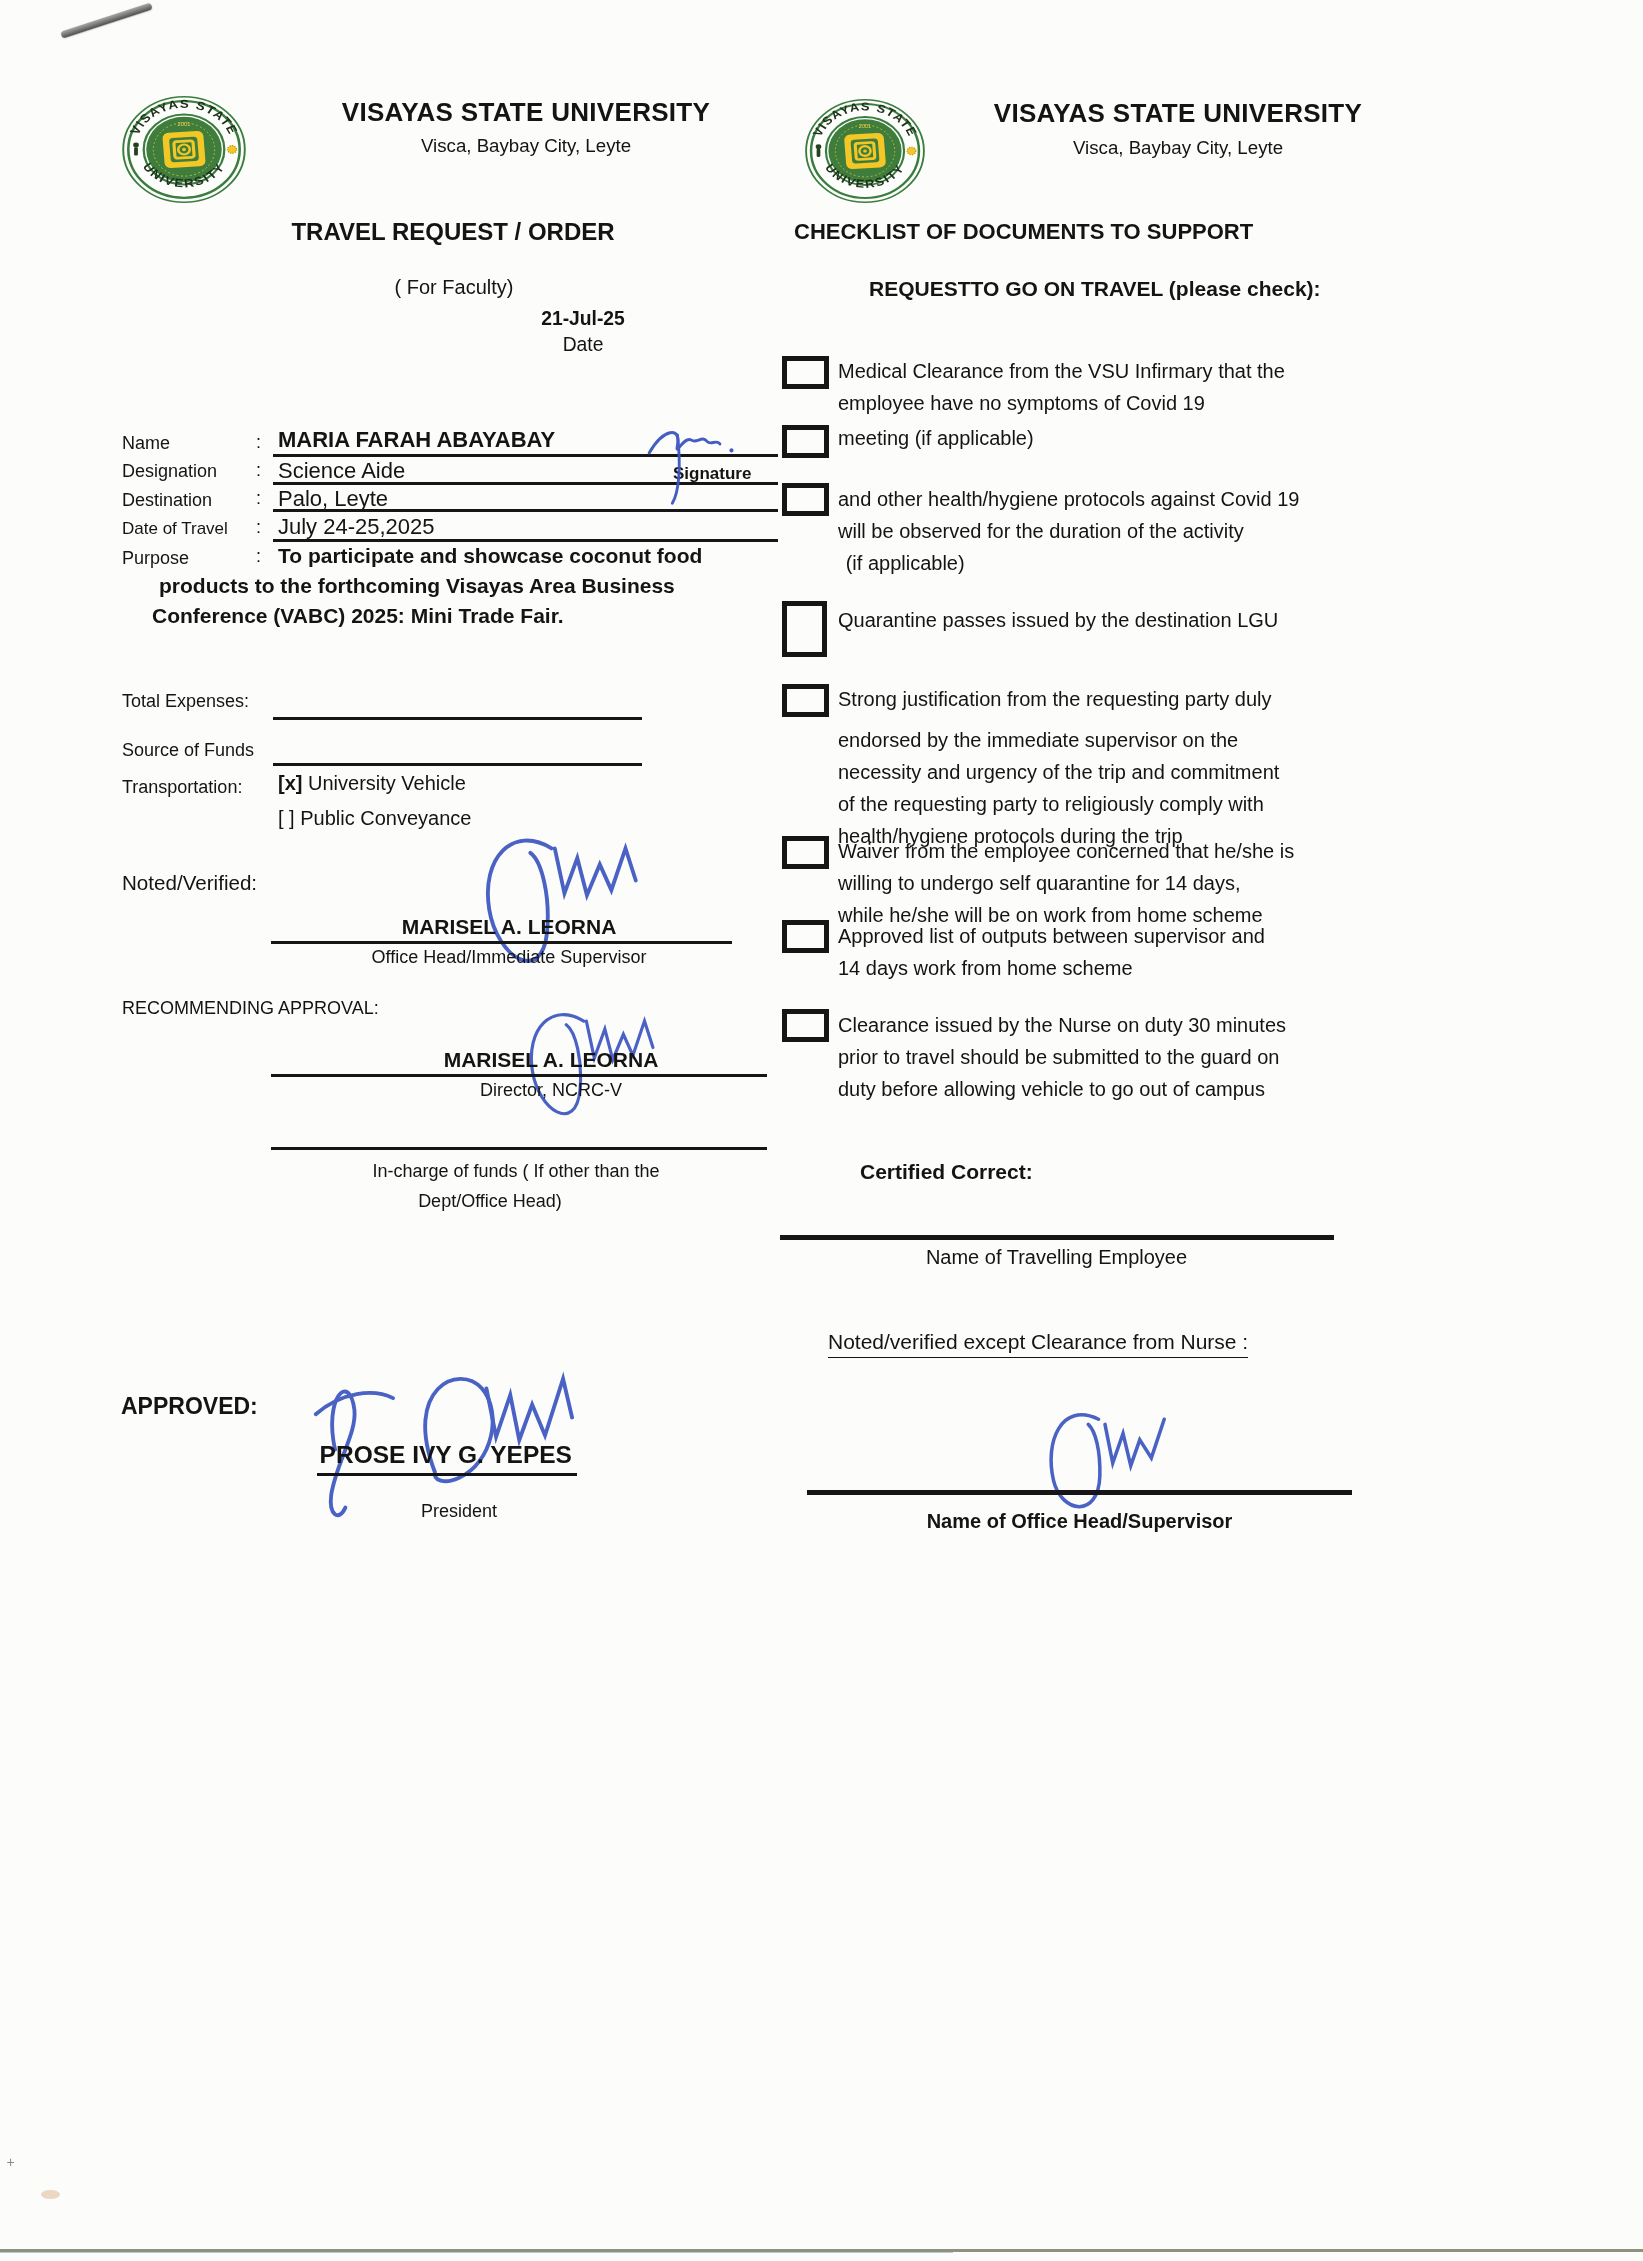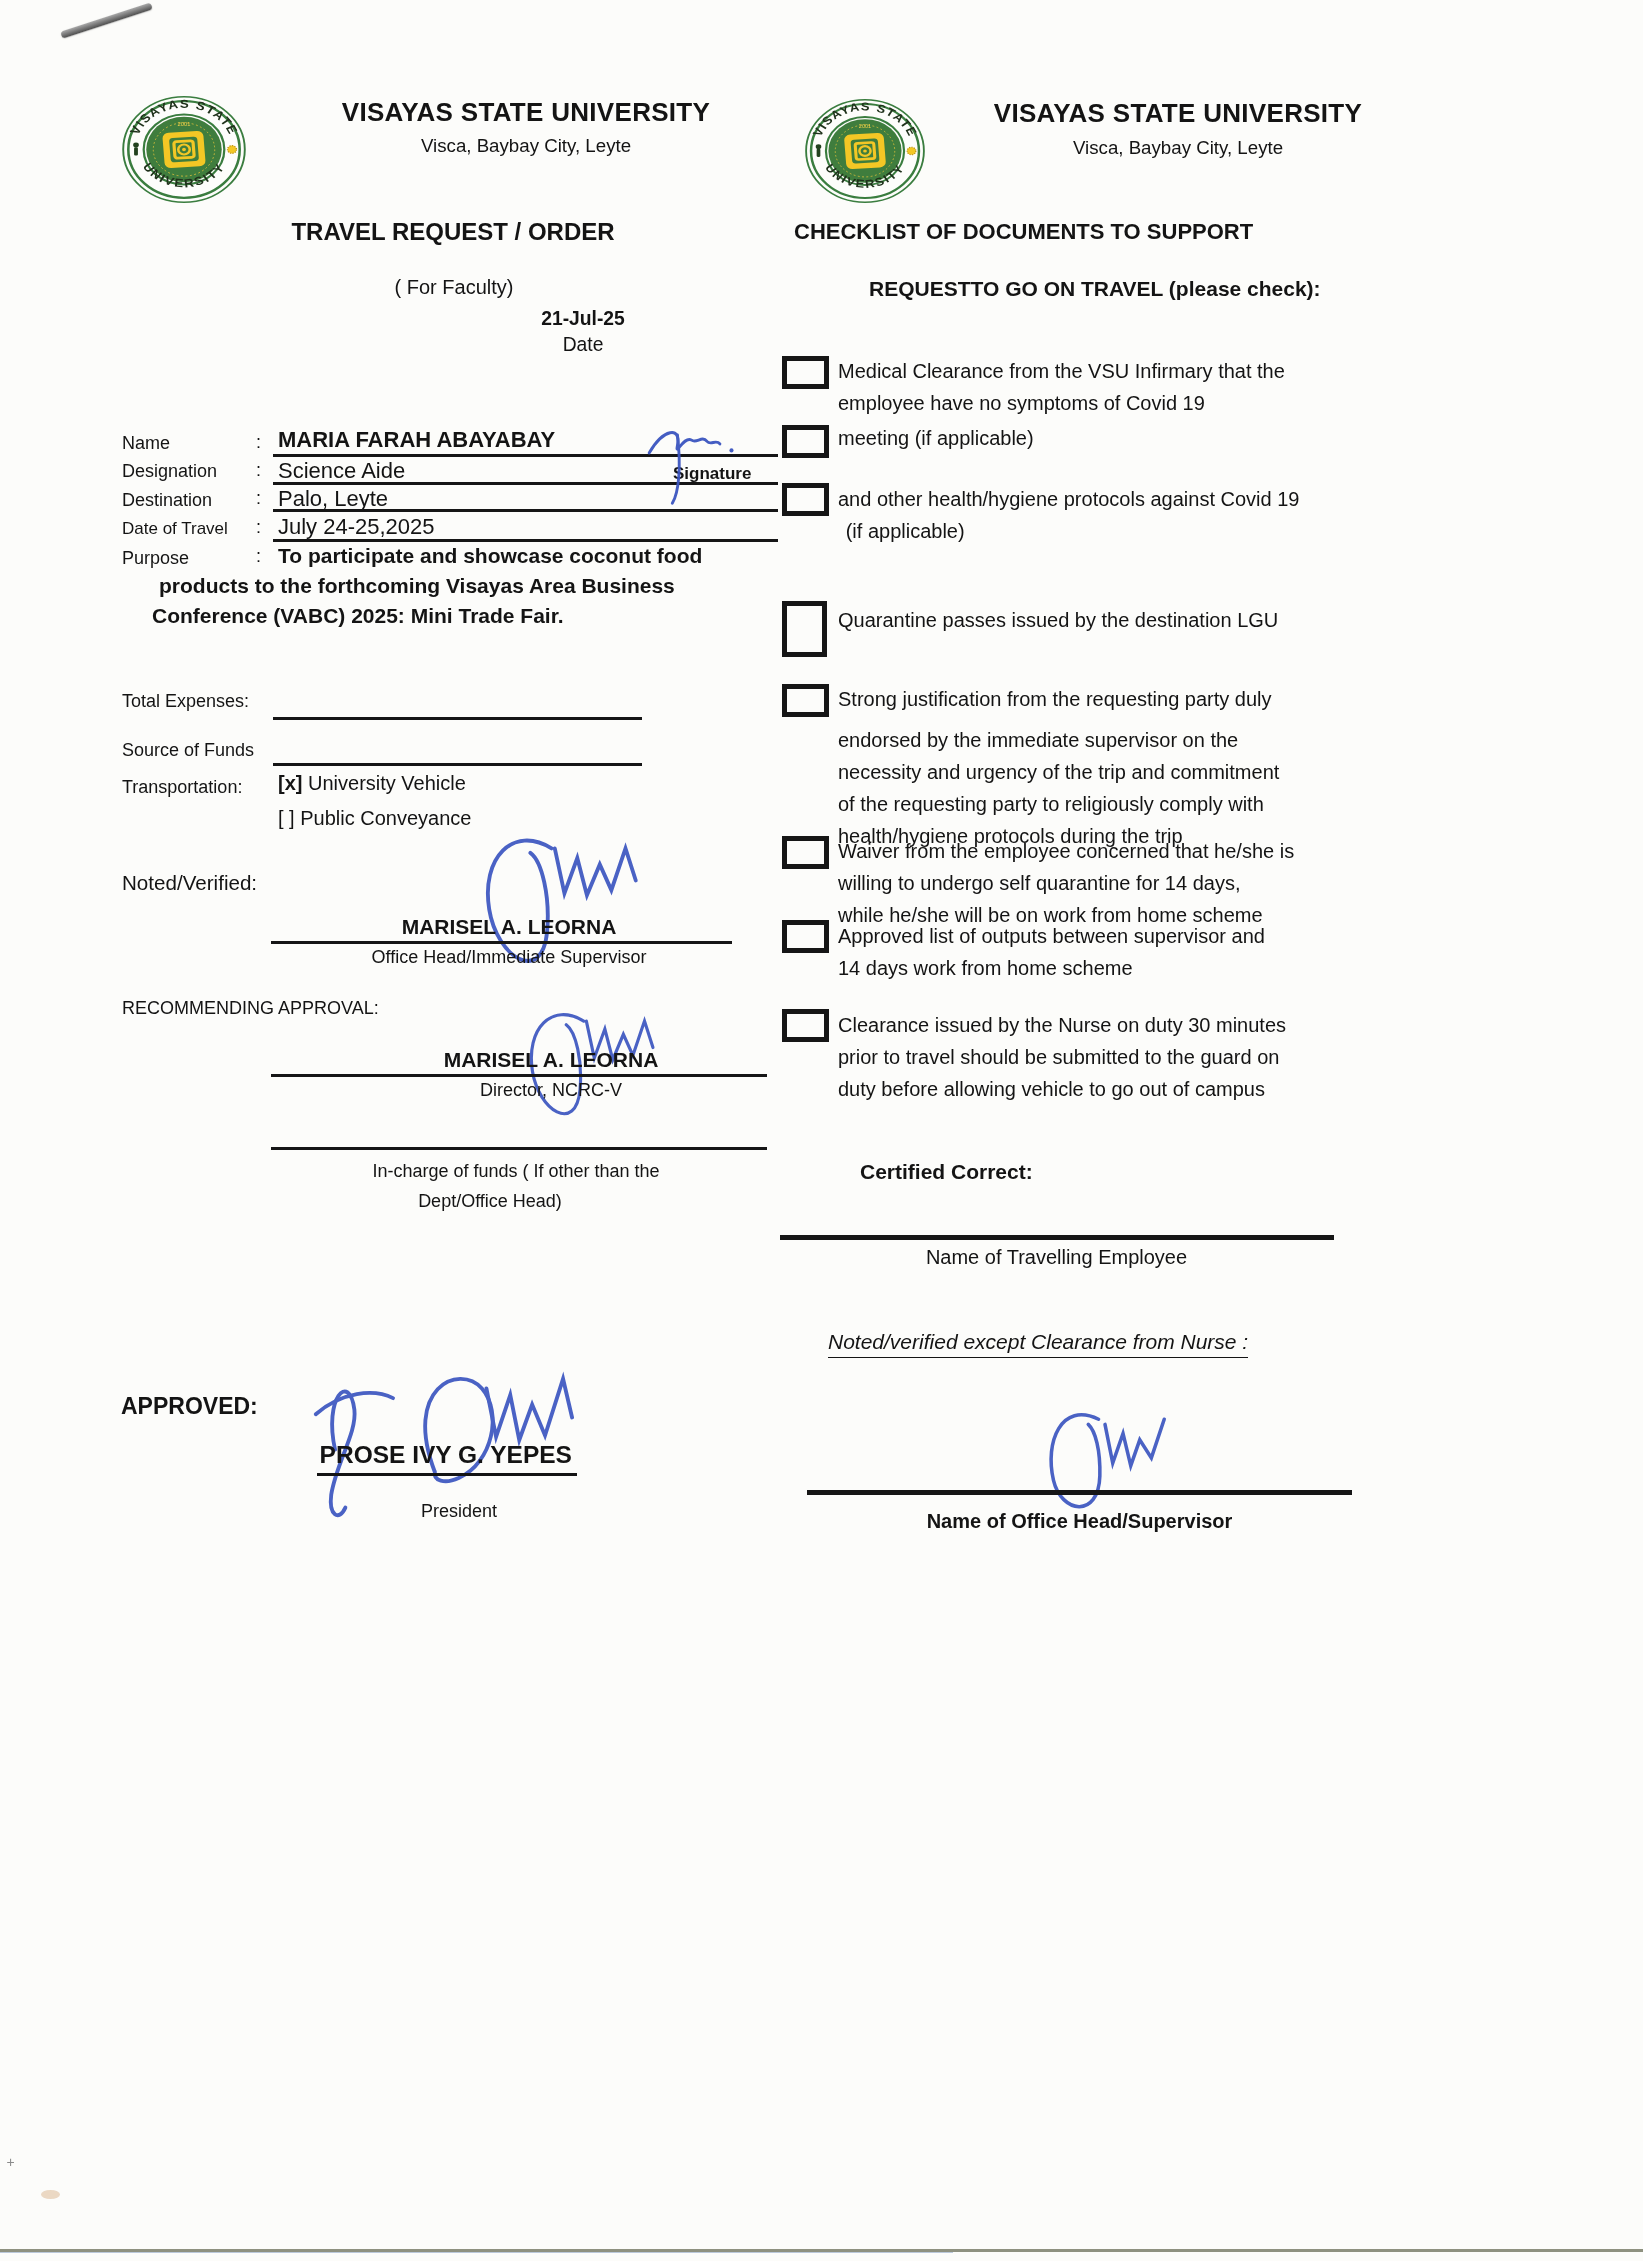--- a/index.html
+++ b/index.html
@@ -13,21 +13,21 @@
   .hdr{font-size:26px;font-weight:bold;letter-spacing:0.3px;}
   .sub{font-size:18.7px;}
   .sect{font-size:24px;font-weight:bold;}
   .fac{font-size:20px;}
   .purp{font-size:21px;font-weight:bold;}
   .ck{font-size:20px;line-height:32px;white-space:nowrap;}
   .cbox{position:absolute;left:782px;width:37px;height:23px;border:5.8px solid #161616;background:transparent;}
   .cbox-tall{width:35px;height:46px;}
   .sigl{font-size:17px;font-weight:bold;}
   .ctr{text-align:center;}
-  .usc{border-bottom:1.9px solid #141414;padding-bottom:3.2px;font-style:italic;}
+  .usc{border-bottom:1.9px solid #141414;padding-bottom:3.2px;}
   svg{display:block;}
   .staple{position:absolute;left:59px;top:17px;width:95px;height:7px;border-radius:3.9px;
           background:linear-gradient(180deg,#a8a8a8,#4f4f4f);transform:rotate(-18deg);box-shadow:0 0.6px 1.3px rgba(0,0,0,.35);}
   .scan-edge{position:absolute;left:0;top:2249px;width:100%;height:2.6px;background:#8e9180;}
   .scan-edge2{position:absolute;left:0;top:2252px;width:58%;height:1.3px;background:#9fb3cd;opacity:.7;}
   .smudge{position:absolute;left:41px;top:2190px;width:19.3px;height:9px;border-radius:50%;background:#d9b38b;opacity:.5;}
   .plusmark{position:absolute;left:6.4px;top:2154px;color:#8a8a8a;font-size:14px;}
 </style>
 </head>
 <body>
@@ -214,20 +214,21 @@
 
     <div class="abs ck" style="left:838px;top:355px">
       <div>Medical Clearance from the VSU Infirmary that the</div>
       <div>employee have no symptoms of Covid 19</div>
     </div>
     <div class="abs ck" style="left:838px;top:422px">
       <div>meeting (if applicable)</div>
     </div>
     <div class="abs ck" style="left:838px;top:483px">
       <div>and other health/hygiene protocols against Covid 19</div>
+      <div>will be observed for the duration of the activity</div>
       <div style="padding-left:7.7px">(if applicable)</div>
     </div>
     <div class="abs ck" style="left:838px;top:604px">
       <div>Quarantine passes issued by the destination LGU</div>
     </div>
     <div class="abs ck" style="left:838px;top:683px">
       <div>Strong justification from the requesting party duly</div>
       <div style="margin-top:9px">endorsed by the immediate supervisor on the</div>
       <div>necessity and urgency of the trip and commitment</div>
       <div>of the requesting party to religiously comply with</div>

